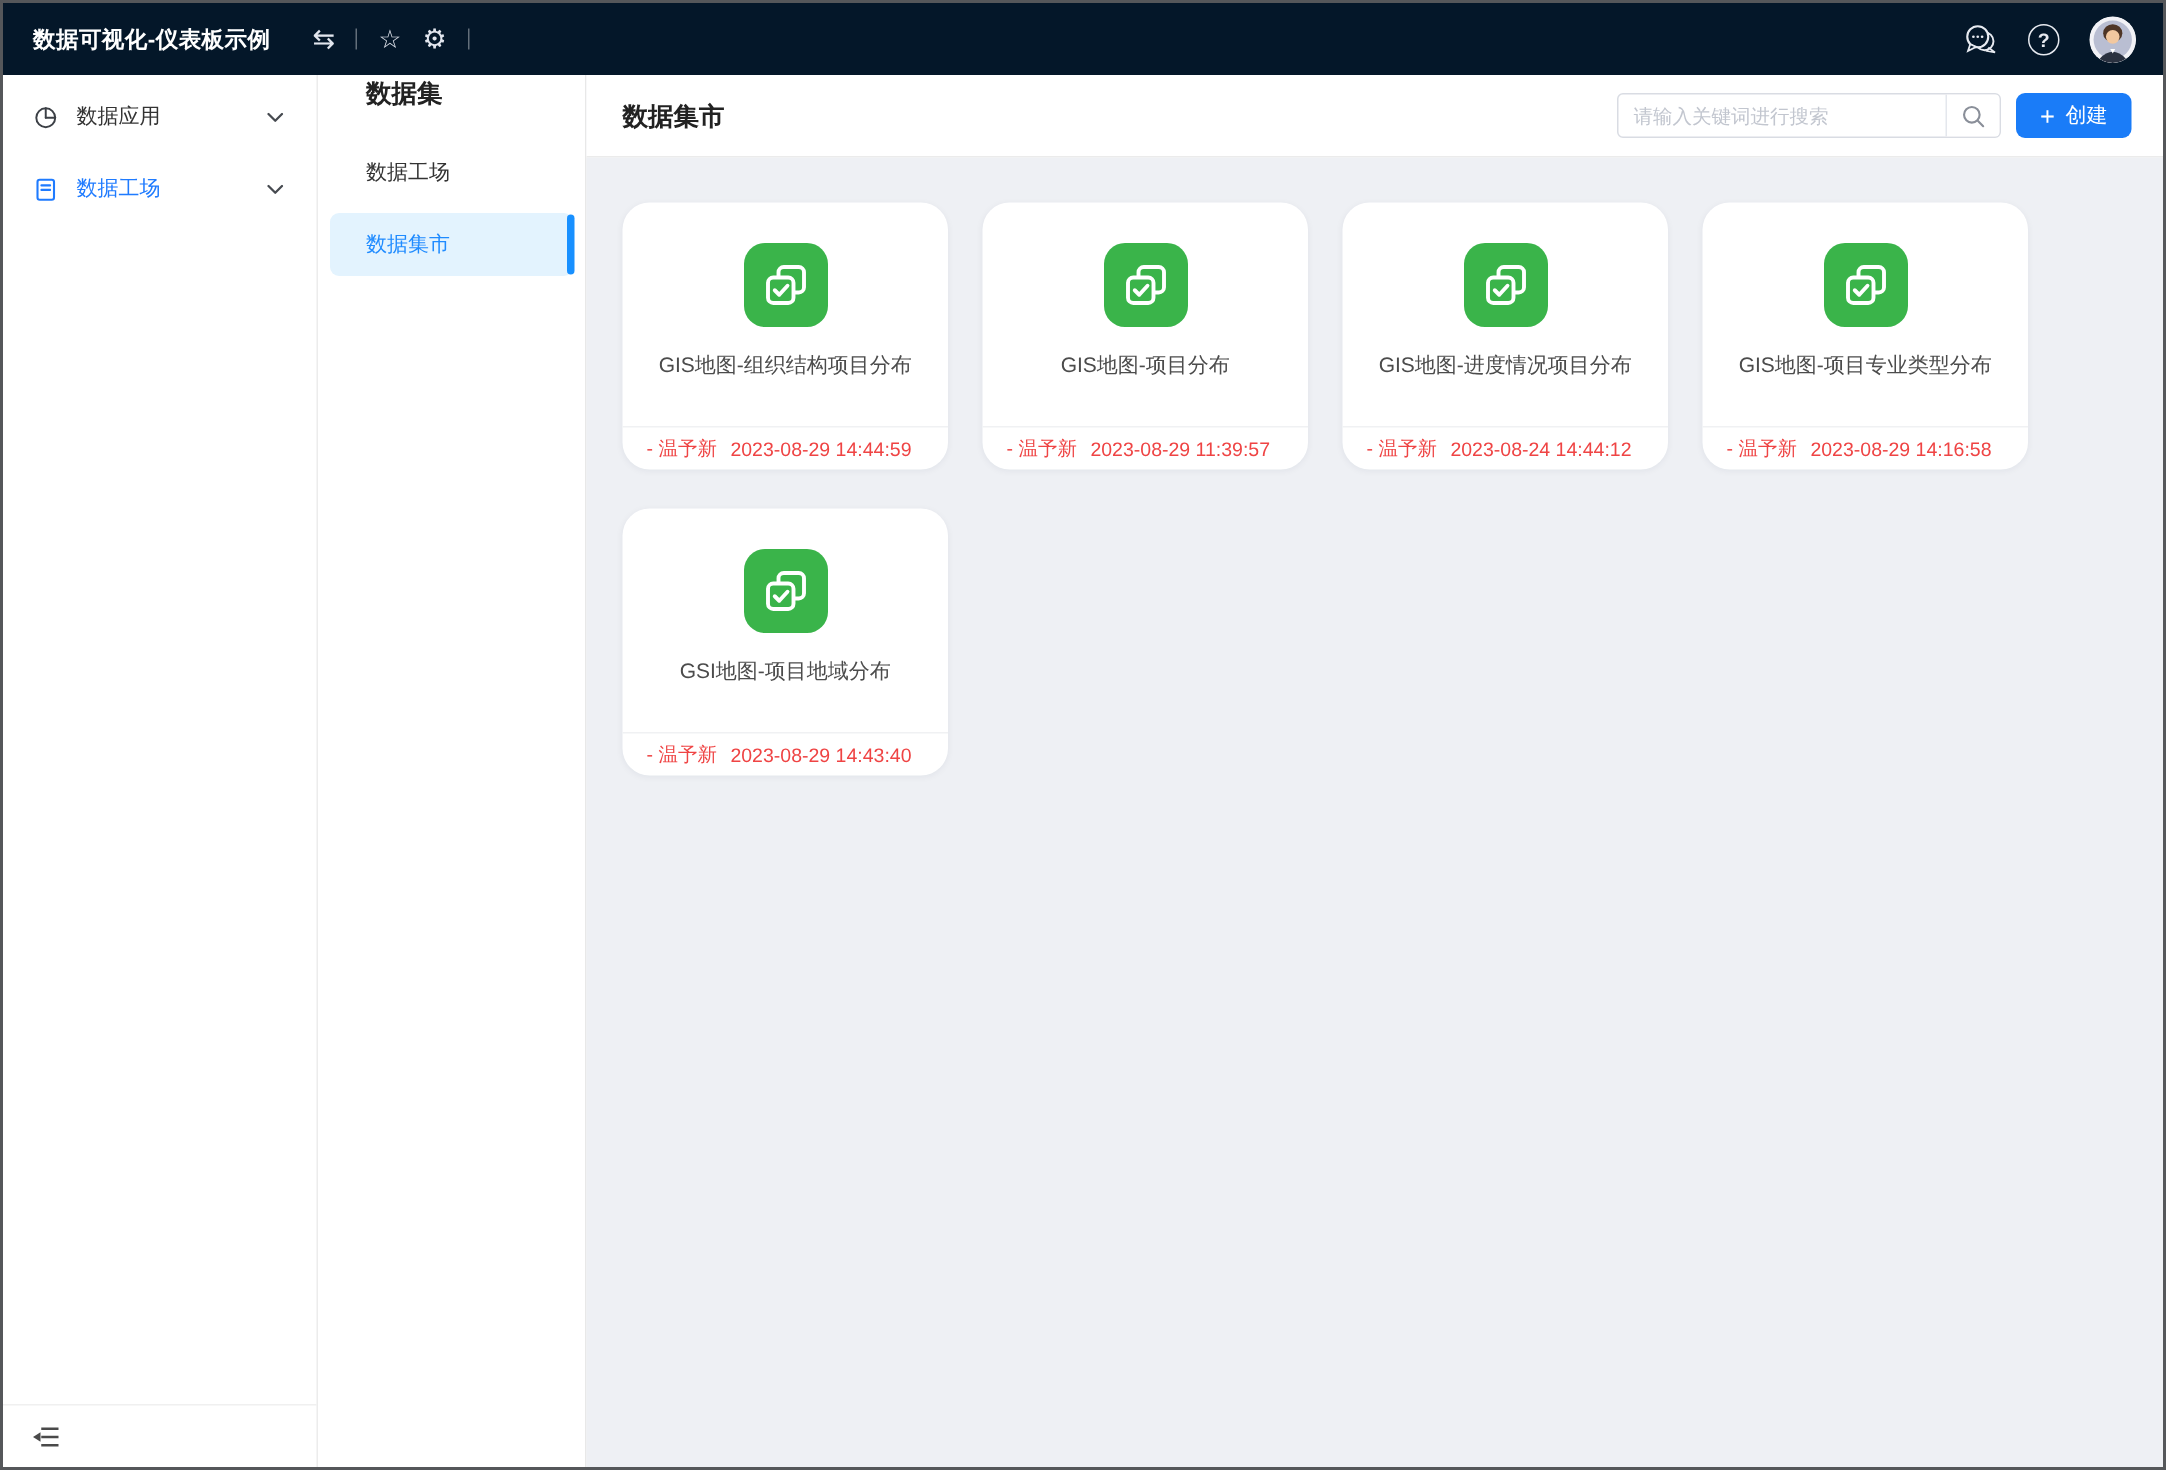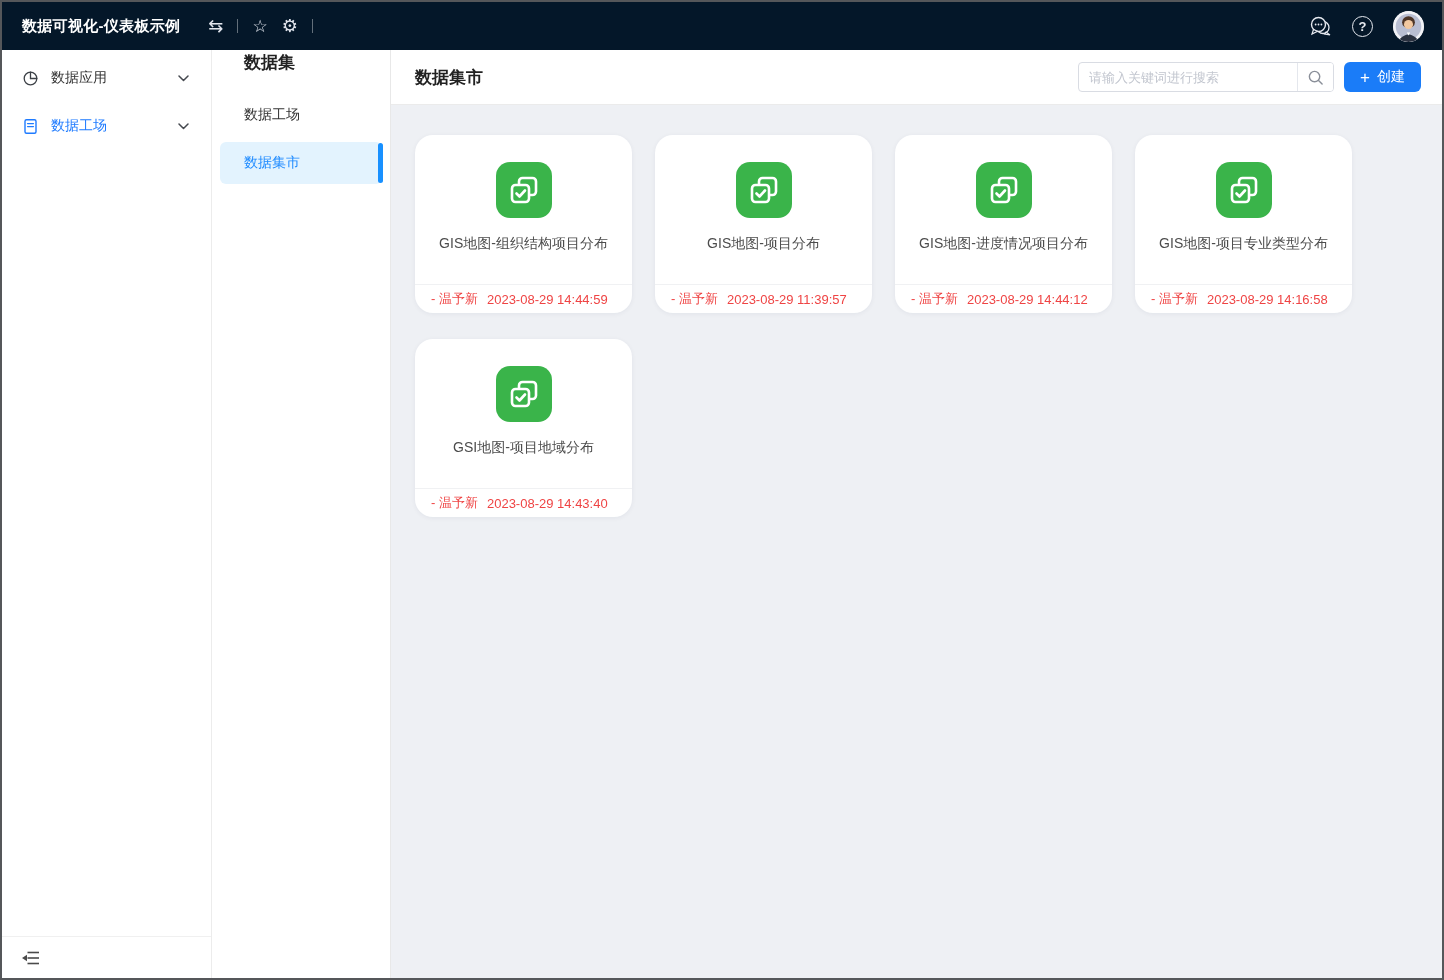--- a/index.html
+++ b/index.html
@@ -214,21 +214,21 @@
             <div class="card-icon">
               <svg width="34" height="34" viewBox="0 0 34 34">
                 <rect x="12" y="5" width="17" height="17" rx="3.5" fill="none" stroke="#ffffff" stroke-width="2.6"></rect>
                 <rect x="5" y="12" width="17" height="17" rx="3.5" fill="#3ab44a" stroke="#ffffff" stroke-width="2.6"></rect>
                 <polyline points="9.5,20.5 12.5,23.5 18,17.5" fill="none" stroke="#ffffff" stroke-width="2.6" stroke-linecap="round" stroke-linejoin="round"></polyline>
               </svg>
             </div>
             <div class="card-title">GIS地图-进度情况项目分布</div>
             <div class="card-footer">
               <span>- 温予新</span>
-              <span>2023-08-29 14:44:12</span>
+              <span>2023-08-24 14:44:12</span>
             </div>
           </div>
 
           <div class="card">
             <div class="card-icon">
               <svg width="34" height="34" viewBox="0 0 34 34">
                 <rect x="12" y="5" width="17" height="17" rx="3.5" fill="none" stroke="#ffffff" stroke-width="2.6"></rect>
                 <rect x="5" y="12" width="17" height="17" rx="3.5" fill="#3ab44a" stroke="#ffffff" stroke-width="2.6"></rect>
                 <polyline points="9.5,20.5 12.5,23.5 18,17.5" fill="none" stroke="#ffffff" stroke-width="2.6" stroke-linecap="round" stroke-linejoin="round"></polyline>
               </svg>

